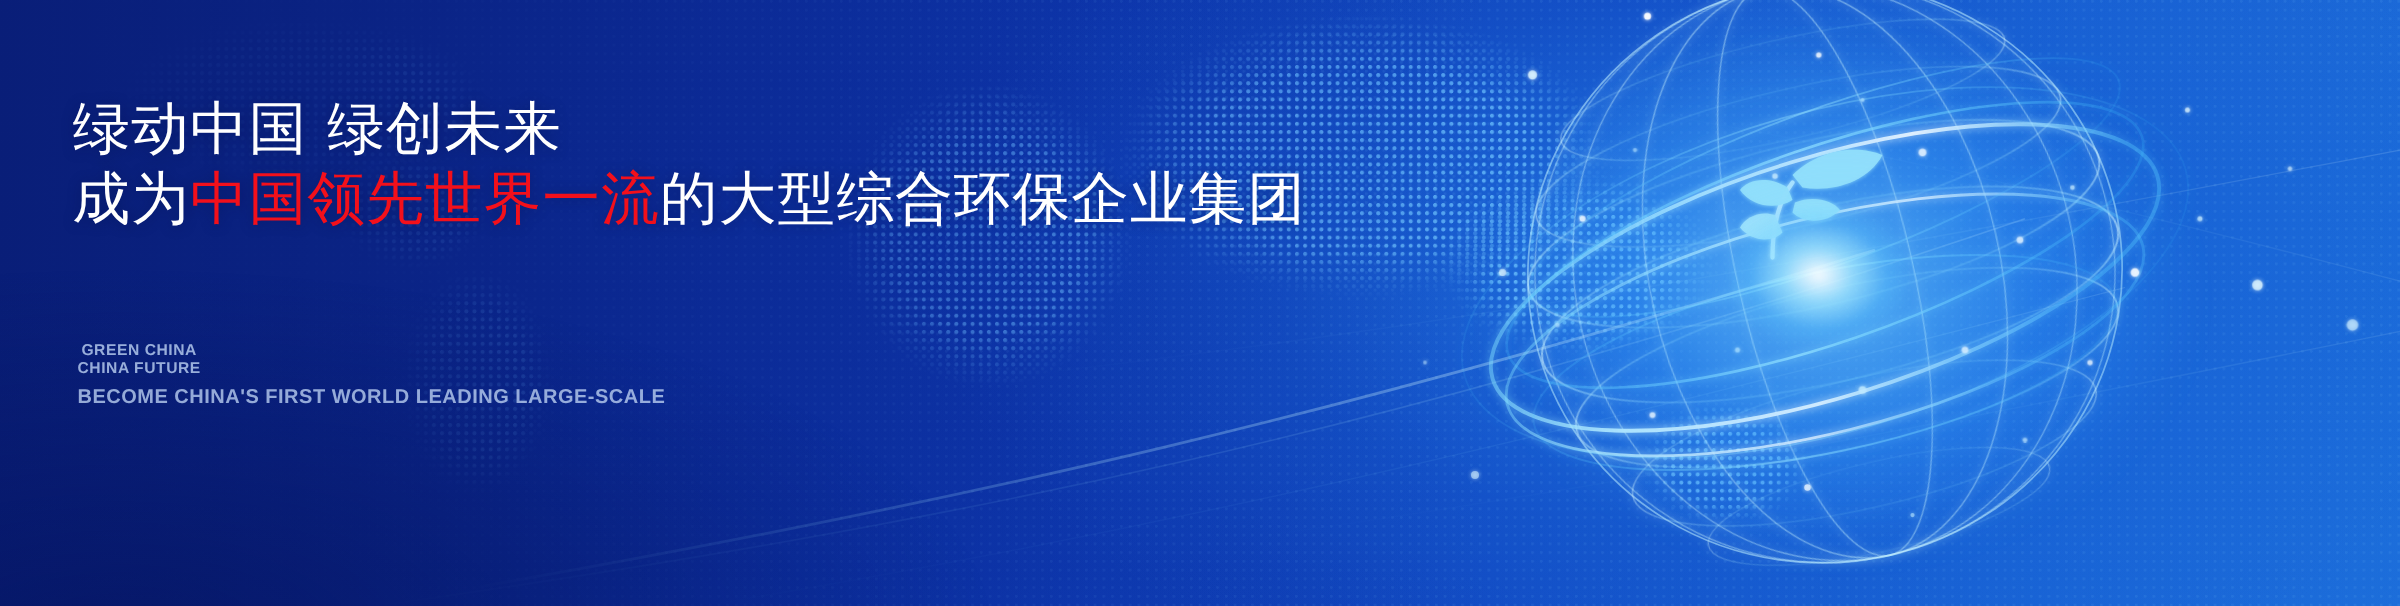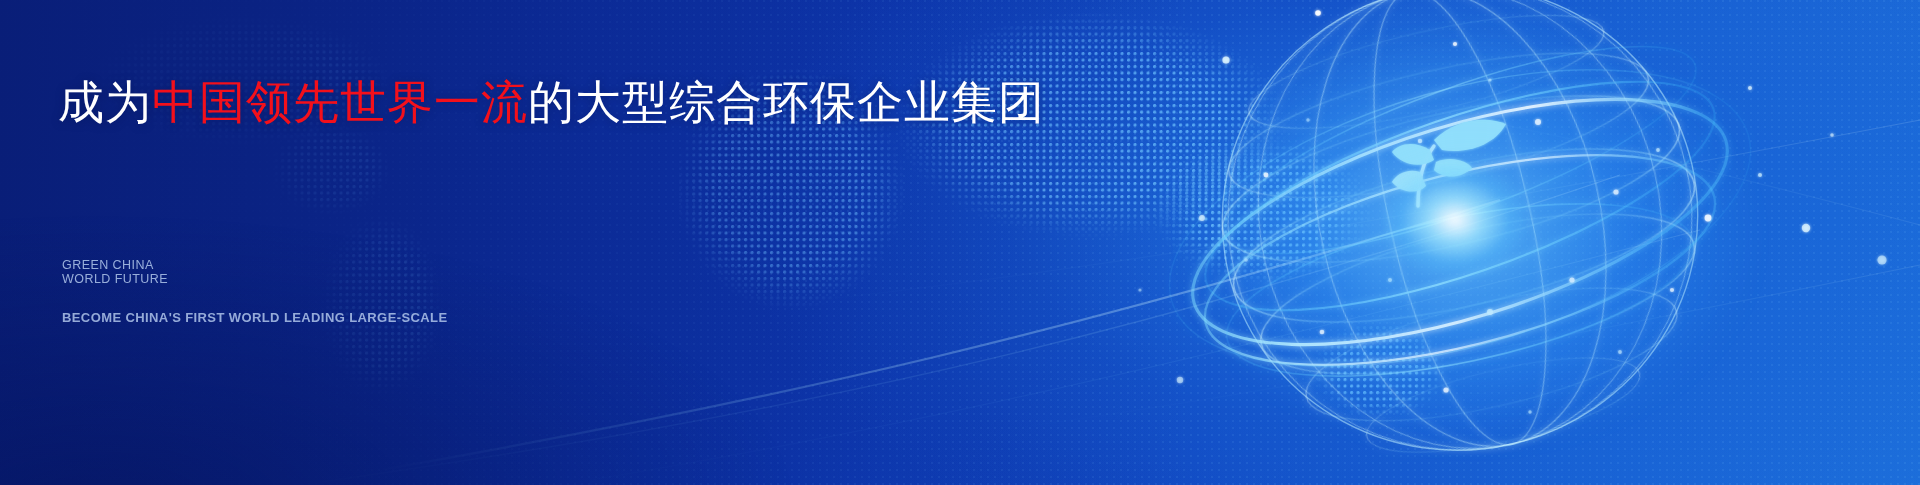--- a/index.html
+++ b/index.html
@@ -107,33 +107,34 @@
     font-weight:400;
     color:#ffffff;
     white-space:nowrap;
     text-shadow:0 1px 10px rgba(0,20,80,.45);
   }
   .headline .l1{display:block;}
   .headline .l2{display:block;}
   .hl-red{color:#f3101b;text-align:right;}
 
   .tagline{
-    position:absolute;left:4px;top:258px;
+    position:absolute;left:4px;top:273px;
     font-size:12.5px;
-    font-weight:400;
+    font-weight:700;
     letter-spacing:.45px;
     line-height:14px;
     color:#b9cef0;
     opacity:.82;
+    text-align:center;
   }
   .tagline span{display:block;}
 
   .subline{
     position:absolute;left:4px;top:311px;
-    font-size:13px;
+    font-size:16px;
     font-weight:700;
     letter-spacing:.4px;
     line-height:14px;
     color:#b9cef0;
     opacity:.80;
   }
   .subline span{display:block;}
 
   
   .vignette{
@@ -300,26 +301,27 @@
     </svg>
 
     <div class="globe-core"></div>
   </div>
 
   <div class="bg-layer vignette"></div>
 
   <div class="copy">
 
     <div class="headline">
+      <span class="l1">绿动中国 绿创未来</span>
       <span class="l2"><span>成为</span><span class="hl-red">中国领先世界一流</span><span>的大型综合环保企业集团</span></span>
     </div>
 
     <div class="tagline">
       <span>GREEN CHINA</span>
-      <span>WORLD FUTURE</span>
+      <span>CHINA FUTURE</span>
     </div>
 
     <div class="subline">
       <span>BECOME CHINA'S FIRST WORLD LEADING LARGE-SCALE</span>
     </div>
 
   </div>
 </div>
 
 </body></html>

